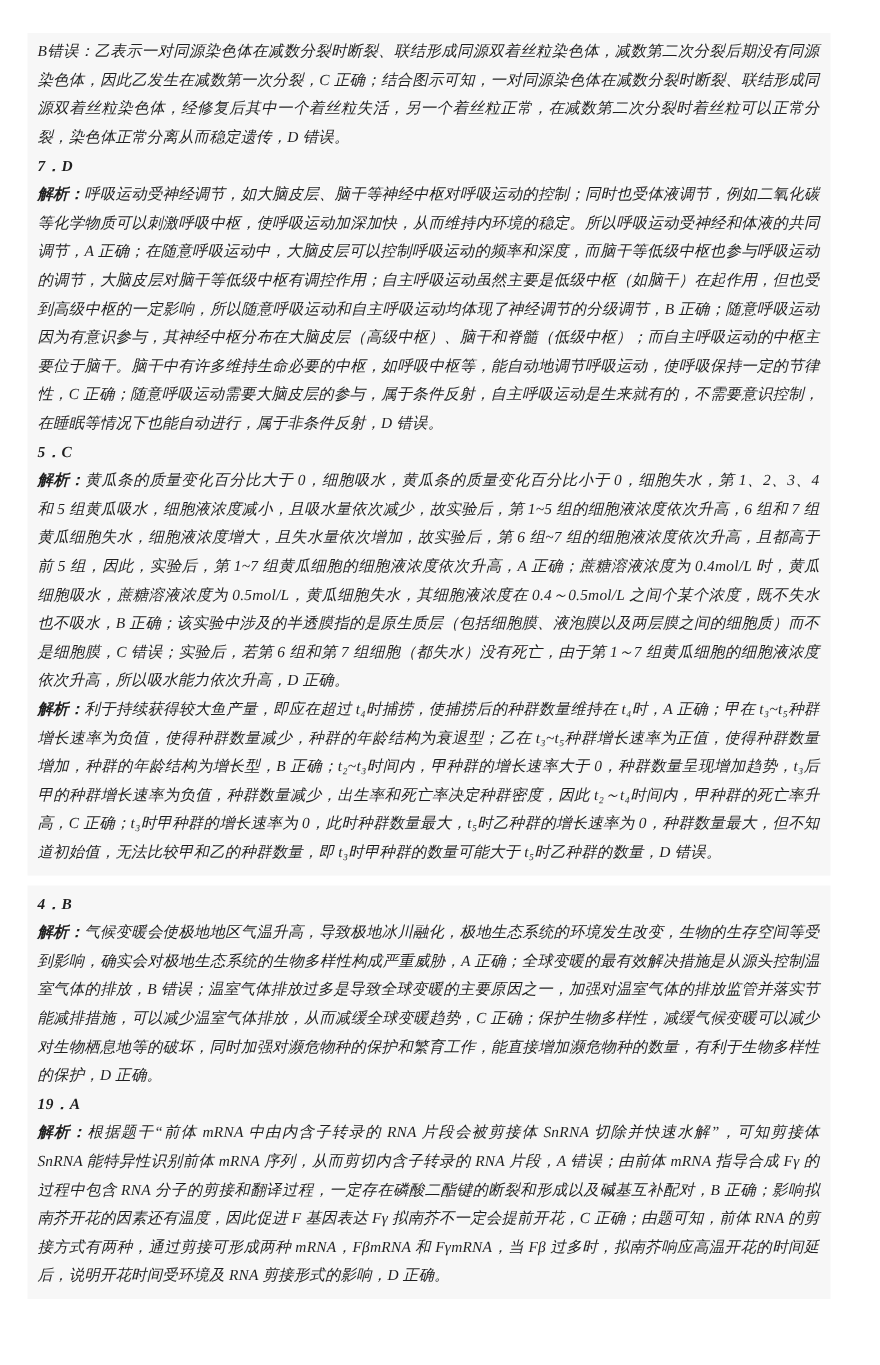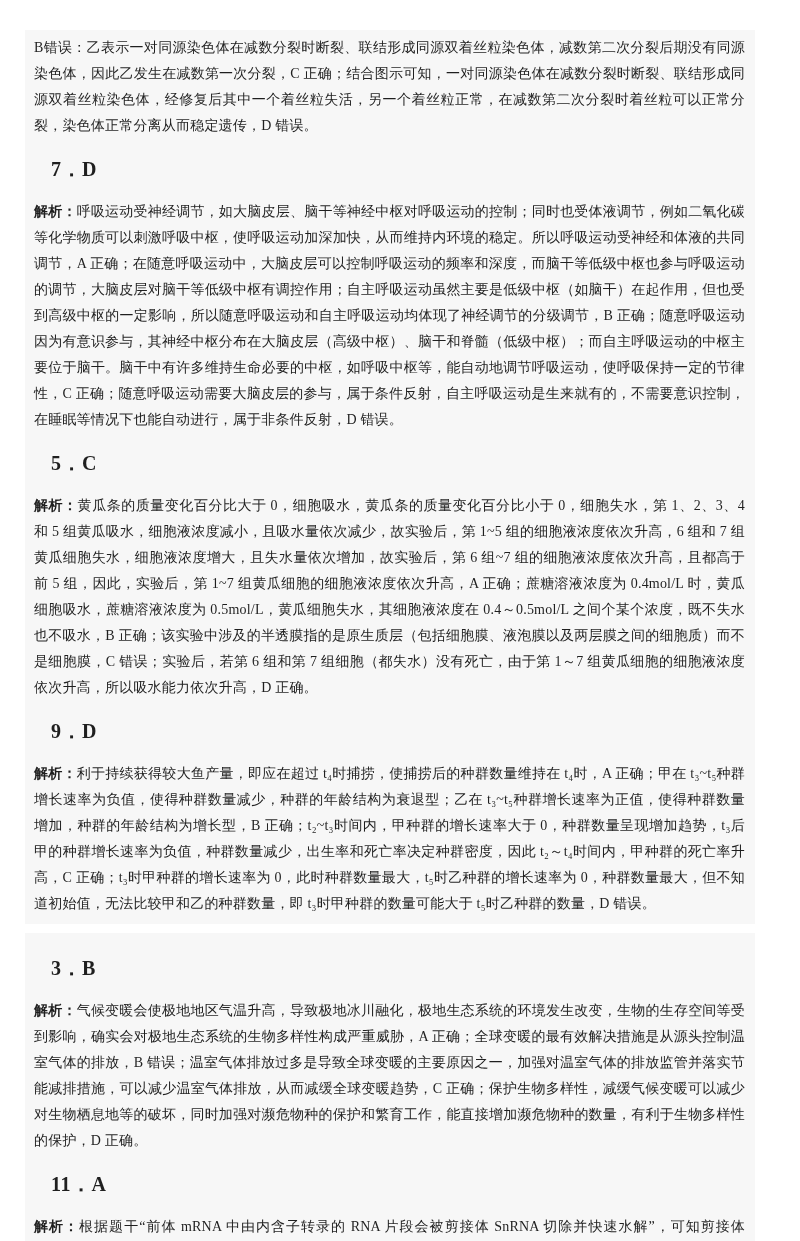--- a/index.html
+++ b/index.html
@@ -12,36 +12,37 @@
     height: 1241px;
     overflow: hidden;
     font-family: "Liberation Serif", "DejaVu Serif", serif;
     color: #1f1f1f;
   }
   .page {
     box-sizing: border-box;
     width: 800px;
     height: 1241px;
     padding: 30px 45px 0 25px;
+    font-style: italic;
   }
   .band {
     background: #f7f7f7;
     padding: 5px 10px 7px 9px;
     margin-bottom: 9px;
   }
   .para, .analysis {
     margin: 0;
     font-size: 14px;
     line-height: 26px;
     text-align: justify;
     letter-spacing: 0.2px;
   }
   .qnum {
-    margin: 17px;
-    font-size: 20px;
+    margin: 0;
+    font-size: 14px;
     line-height: 26px;
     font-weight: bold;
     letter-spacing: 0.5px;
   }
   .analysis-label {
     font-weight: bold;
     margin-top: 44px;
   }
 </style>
 </head>
@@ -57,33 +58,32 @@
       <p class="qnum">7．D</p>
       <p class="analysis"><strong class="analysis-label">解析：</strong><span>呼吸运动受神经调节，如大脑皮层、脑干等神经中枢对呼吸运动的控制；同时也受体液调节，例如二氧化碳等化学物质可以刺激呼吸中枢，使呼吸运动加深加快，从而维持内环境的稳定。所以呼吸运动受神经和体液的共同调节，A 正确；在随意呼吸运动中，大脑皮层可以控制呼吸运动的频率和深度，而脑干等低级中枢也参与呼吸运动的调节，大脑皮层对脑干等低级中枢有调控作用；自主呼吸运动虽然主要是低级中枢（如脑干）在起作用，但也受到高级中枢的一定影响，所以随意呼吸运动和自主呼吸运动均体现了神经调节的分级调节，B 正确；随意呼吸运动因为有意识参与，其神经中枢分布在大脑皮层（高级中枢）、脑干和脊髓（低级中枢）；而自主呼吸运动的中枢主要位于脑干。脑干中有许多维持生命必要的中枢，如呼吸中枢等，能自动地调节呼吸运动，使呼吸保持一定的节律性，C 正确；随意呼吸运动需要大脑皮层的参与，属于条件反射，自主呼吸运动是生来就有的，不需要意识控制，在睡眠等情况下也能自动进行，属于非条件反射，D 错误。</span></p>
     </div>
 
     <div class="item">
       <p class="qnum">5．C</p>
       <p class="analysis"><strong class="analysis-label">解析：</strong><span>黄瓜条的质量变化百分比大于 0，细胞吸水，黄瓜条的质量变化百分比小于 0，细胞失水，第 1、2、3、4 和 5 组黄瓜吸水，细胞液浓度减小，且吸水量依次减少，故实验后，第 1~5 组的细胞液浓度依次升高，6 组和 7 组黄瓜细胞失水，细胞液浓度增大，且失水量依次增加，故实验后，第 6 组~7 组的细胞液浓度依次升高，且都高于前 5 组，因此，实验后，第 1~7 组黄瓜细胞的细胞液浓度依次升高，A 正确；蔗糖溶液浓度为 0.4mol/L 时，黄瓜细胞吸水，蔗糖溶液浓度为 0.5mol/L，黄瓜细胞失水，其细胞液浓度在 0.4～0.5mol/L 之间个某个浓度，既不失水也不吸水，B 正确；该实验中涉及的半透膜指的是原生质层（包括细胞膜、液泡膜以及两层膜之间的细胞质）而不是细胞膜，C 错误；实验后，若第 6 组和第 7 组细胞（都失水）没有死亡，由于第 1～7 组黄瓜细胞的细胞液浓度依次升高，所以吸水能力依次升高，D 正确。</span></p>
     </div>
 
     <div class="item">
-      <p class="qnum">9．D</p>
       <p class="analysis"><strong class="analysis-label">解析：</strong><span>利于持续获得较大鱼产量，即应在超过 t₄时捕捞，使捕捞后的种群数量维持在 t₄时，A 正确；甲在 t₃~t₅种群增长速率为负值，使得种群数量减少，种群的年龄结构为衰退型；乙在 t₃~t₅种群增长速率为正值，使得种群数量增加，种群的年龄结构为增长型，B 正确；t₂~t₃时间内，甲种群的增长速率大于 0，种群数量呈现增加趋势，t₃后甲的种群增长速率为负值，种群数量减少，出生率和死亡率决定种群密度，因此 t₂～t₄时间内，甲种群的死亡率升高，C 正确；t₃时甲种群的增长速率为 0，此时种群数量最大，t₅时乙种群的增长速率为 0，种群数量最大，但不知道初始值，无法比较甲和乙的种群数量，即 t₃时甲种群的数量可能大于 t₅时乙种群的数量，D 错误。</span></p>
     </div>
 
   </section>
 
   <section class="band">
 
     <div class="item">
-      <p class="qnum">3．B</p>
+      <p class="qnum">4．B</p>
       <p class="analysis"><strong class="analysis-label">解析：</strong><span>气候变暖会使极地地区气温升高，导致极地冰川融化，极地生态系统的环境发生改变，生物的生存空间等受到影响，确实会对极地生态系统的生物多样性构成严重威胁，A 正确；全球变暖的最有效解决措施是从源头控制温室气体的排放，B 错误；温室气体排放过多是导致全球变暖的主要原因之一，加强对温室气体的排放监管并落实节能减排措施，可以减少温室气体排放，从而减缓全球变暖趋势，C 正确；保护生物多样性，减缓气候变暖可以减少对生物栖息地等的破坏，同时加强对濒危物种的保护和繁育工作，能直接增加濒危物种的数量，有利于生物多样性的保护，D 正确。</span></p>
     </div>
 
     <div class="item">
-      <p class="qnum">11．A</p>
+      <p class="qnum">19．A</p>
       <p class="analysis"><strong class="analysis-label">解析：</strong><span>根据题干“前体 mRNA 中由内含子转录的 RNA 片段会被剪接体 SnRNA 切除并快速水解”，可知剪接体 SnRNA 能特异性识别前体 mRNA 序列，从而剪切内含子转录的 RNA 片段，A 错误；由前体 mRNA 指导合成 Fγ 的过程中包含 RNA 分子的剪接和翻译过程，一定存在磷酸二酯键的断裂和形成以及碱基互补配对，B 正确；影响拟南芥开花的因素还有温度，因此促进 F 基因表达 Fγ 拟南芥不一定会提前开花，C 正确；由题可知，前体 RNA 的剪接方式有两种，通过剪接可形成两种 mRNA，FβmRNA 和 FγmRNA，当 Fβ 过多时，拟南芥响应高温开花的时间延后，说明开花时间受环境及 RNA 剪接形式的影响，D 正确。</span></p>
     </div>
 
   </section>
 
 </div>
 
 </body></html>

